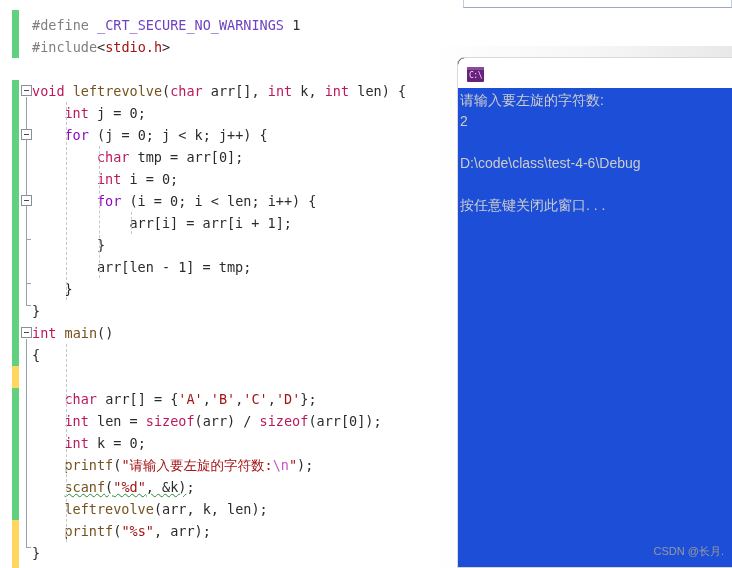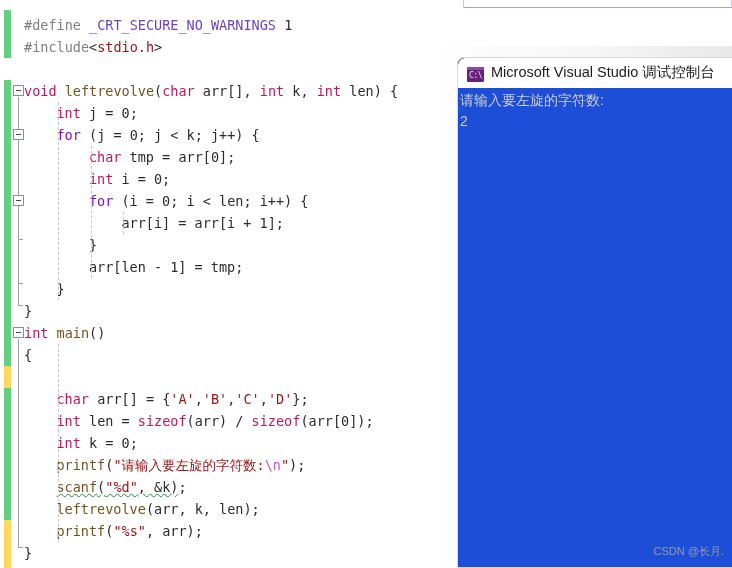--- a/index.html
+++ b/index.html
@@ -35,21 +35,21 @@
   #top-strip-underline {
     position: absolute;
     left: 0; top: 8px;
     width: 732px; height: 1px;
     background: #ffffff;
   }
 
   
   #editor {
     position: absolute;
-    left: 4px; top: 10px;
+    left: 12px; top: 10px;
     width: 712px; height: 558px;
     background: #ffffff;
   }
 
   
   #changebar {
     position: absolute;
     left: 0; top: 0;
     width: 7px; height: 558px;
   }
@@ -259,19 +259,18 @@
 
 <div id="console-shadow"></div>
 
 <div id="console">
 
   <div id="console-titlebar">
     <div id="console-icon">
       <div class="bar"></div>
       <div class="glyph">C:\</div>
     </div>
-    <div id="console-title">Microsoft Visual Studio 调试控制台</div>
   </div>
 
-  <div id="console-body"><div class="cline" style="top: 2px;">请输入要左旋的字符数:</div><div class="cline" style="top: 23px;">2</div></div>
+  <div id="console-body"><div class="cline" style="top: 2px;">请输入要左旋的字符数:</div><div class="cline" style="top: 23px;">2</div><div class="cline" style="top: 65px;">D:\code\class\test-4-6\Debug</div><div class="cline" style="top: 107px;">按任意键关闭此窗口. . .</div></div>
 
   <div id="watermark">CSDN @长月.</div>
 </div>
 
 </body></html>

